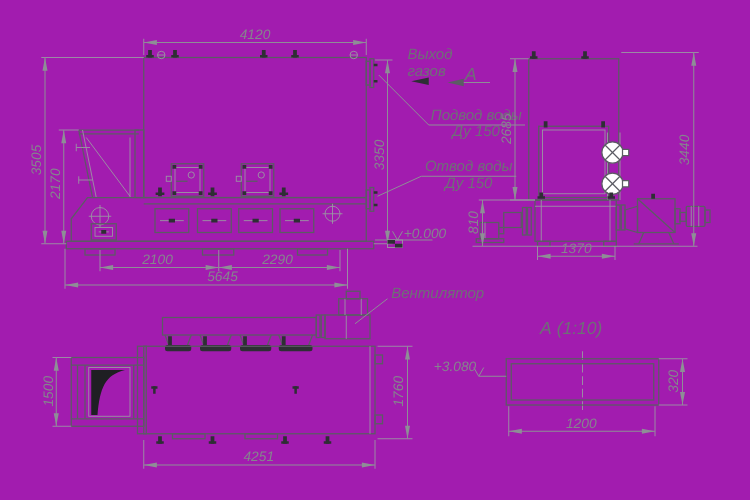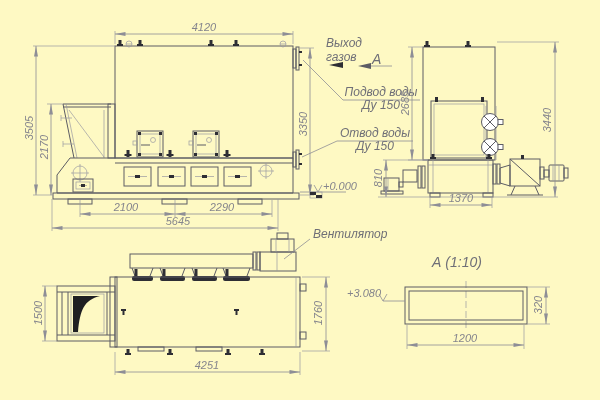--- a/index.html
+++ b/index.html
@@ -1,16 +1,16 @@
 <!DOCTYPE html>
 <html><head>
 <meta charset="utf-8">
 <style>
   html,body{margin:0;padding:0;background:#ffffff;}
-  #stage{position:relative;width:600px;height:400px;background:#fef9c3;overflow:hidden;
+  #stage{position:relative;width:600px;height:400px;background:#a21caf;overflow:hidden;
          font-family:"Liberation Sans",sans-serif;}
   svg{display:block;}
   .ln  {fill:none;stroke:#5c5c64;stroke-width:1;}
   .thin{fill:none;stroke:#9a9aa2;stroke-width:0.7;}
   .dim {fill:none;stroke:#8e8e96;stroke-width:0.8;}
   .blk {fill:#2e2e34;stroke:none;}
   .wht {fill:#ffffff;}
   .dimtxt{font-family:"Liberation Sans",sans-serif;font-style:italic;font-size:11px;fill:#85858d;}
   .lbl   {font-family:"Liberation Sans",sans-serif;font-style:italic;font-size:12px;fill:#6f6f77;}
   .ttl   {font-family:"Liberation Sans",sans-serif;font-style:italic;font-size:14px;fill:#6f6f77;}

